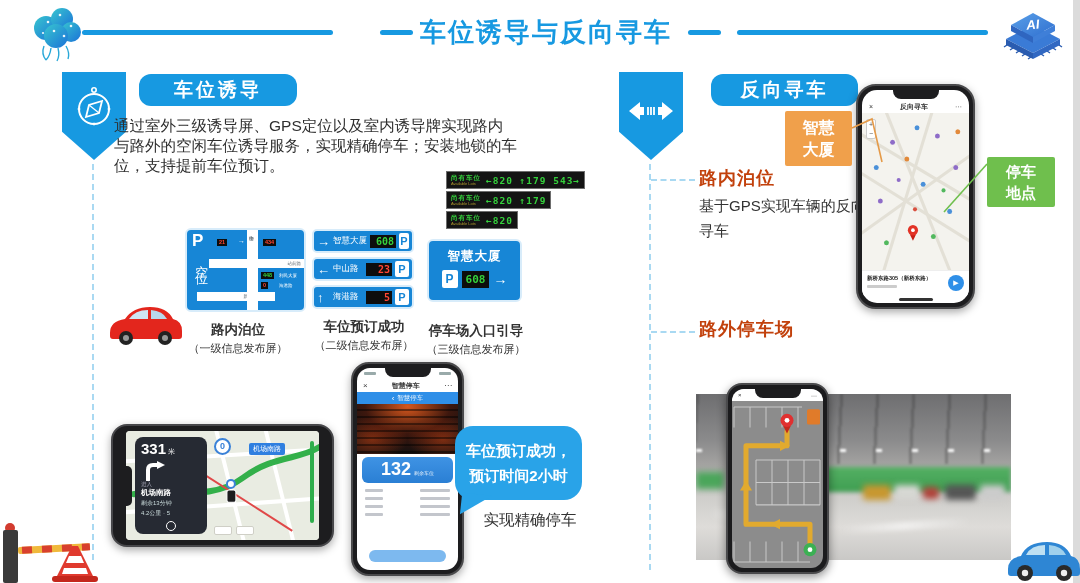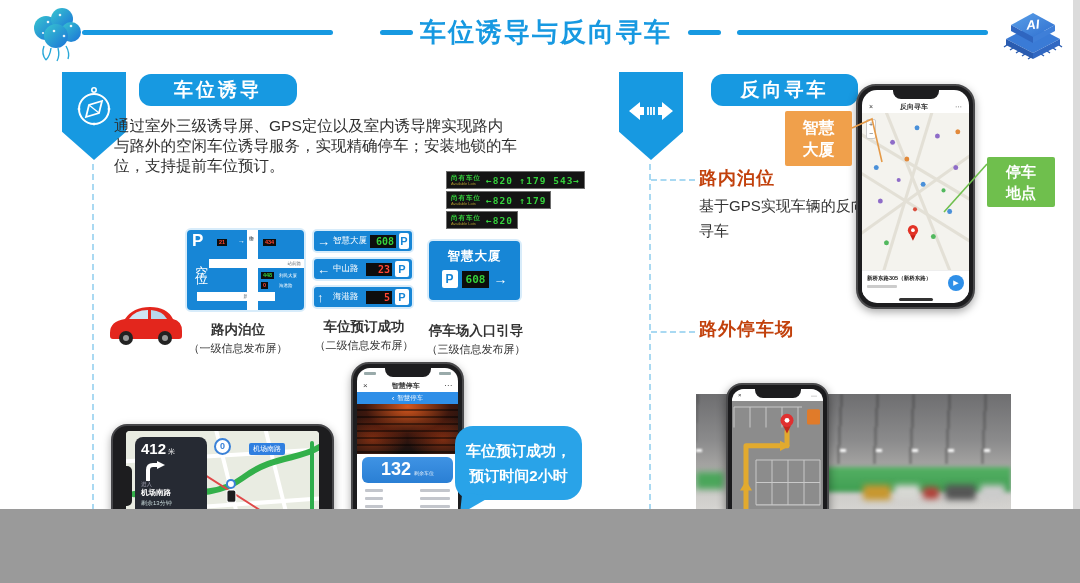--- a/index.html
+++ b/index.html
@@ -1,18 +1,18 @@
 <!DOCTYPE html>
 <html><head>
 <meta charset="utf-8">
 <style>
 *{margin:0;padding:0;box-sizing:border-box}
 html,body{background:#9a9a9a}
 body{display:flex;justify-content:center;align-items:flex-start}
-.stage{position:relative;width:1080px;height:509px;background:#fff;overflow:hidden;
+.stage{position:relative;width:1080px;height:583px;background:#fff;overflow:hidden;
   font-family:"Liberation Sans","DejaVu Sans",sans-serif;color:#333}
 .edge-right{position:absolute;right:0;top:0;width:7px;height:583px;background:#dbdbdb}
 
 
 .brain{position:absolute;left:26px;top:2px;width:64px;height:64px}
 .hline{position:absolute;top:30px;height:5px;background:#1799E1;border-radius:3px}
 .hl-l{left:82px;width:251px}.hd-l{left:380px;width:33px}
 .hd-r{left:688px;width:33px}.hl-r{left:737px;width:251px}
 .page-title{position:absolute;left:413px;top:15px;width:266px;text-align:center;
   font-size:26px;font-weight:bold;color:#1799E1;letter-spacing:2px}
@@ -396,21 +396,21 @@
             <line x1="140" y1="-5" x2="170" y2="112"></line>
           <line x1="-5" y1="30" x2="200" y2="18"></line>
             <line x1="-5" y1="80" x2="200" y2="66"></line>
         </g>
         <path d="M8 62 C 50 58, 88 68, 118 46 S 176 28 195 16" fill="none" stroke="#33b04a" stroke-width="6" stroke-linecap="round"></path>
         <line x1="36" y1="16" x2="168" y2="98" stroke="#e04848" stroke-width="2"></line>
         <circle cx="106" cy="52" r="4" fill="#fff" stroke="#3b82d8" stroke-width="2"></circle>
         <rect x="102" y="58" width="9" height="12" rx="2" fill="#1c1c1e" stroke="#fff"></rect>
       </svg>
       <div class="pl-panel">
-        <div class="pl-dist"><span>412</span><span class="pl-unit">米</span></div>
+        <div class="pl-dist"><span>331</span><span class="pl-unit">米</span></div>
         <svg class="pl-turn" width="26" height="20" viewBox="0 0 26 20">
           <path d="M5 19 V9 Q5 4 10 4 H15" fill="none" stroke="#fff" stroke-width="4" stroke-linecap="round"></path>
           <polygon points="14,0 14,8 22,4" fill="#fff"></polygon>
         </svg>
         <div class="pl-enter">进入</div>
         <div class="pl-road">机场南路</div>
         <div class="pl-meta">剩余13分钟</div>
         <div class="pl-meta">4.2公里 · 5</div>
         <div class="pl-clock"></div>
       </div>

